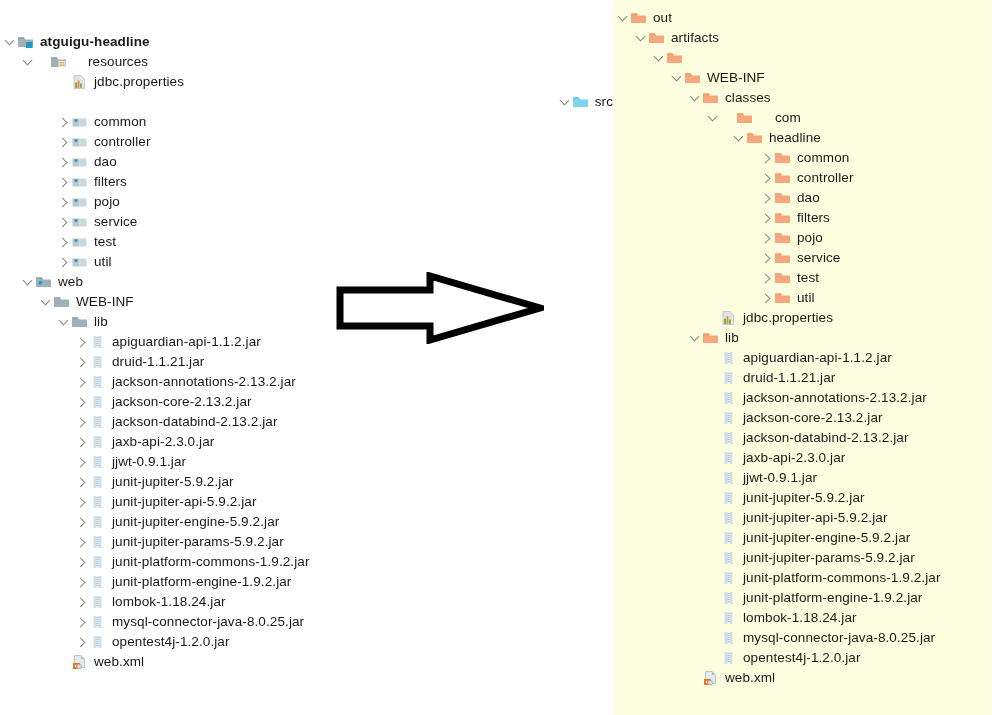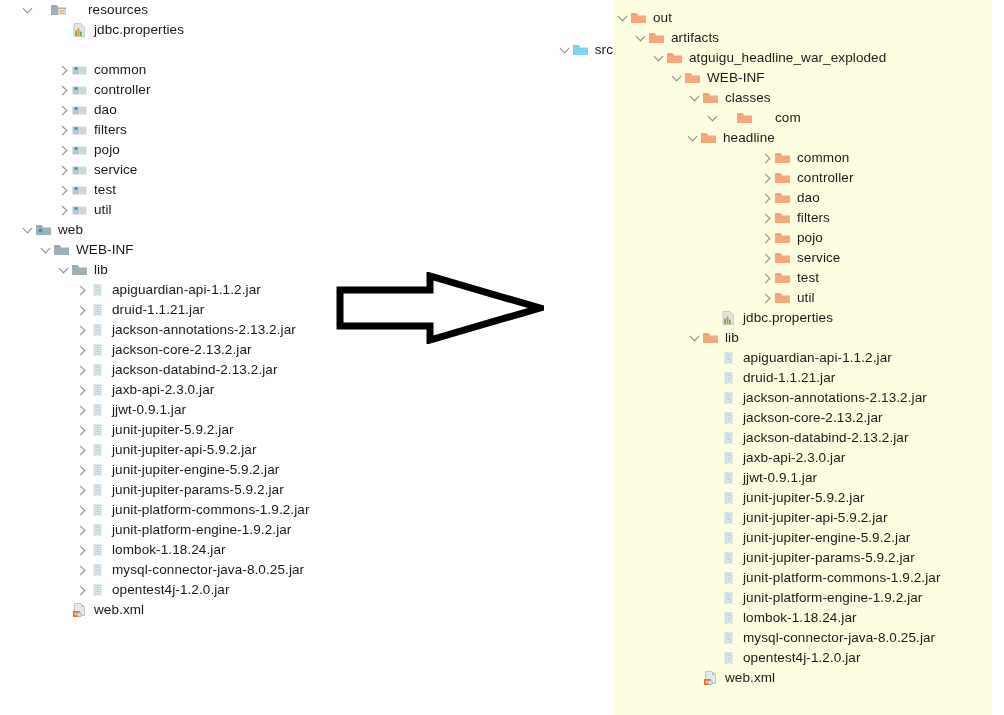--- a/index.html
+++ b/index.html
@@ -62,20 +62,31 @@
   
   #arrow { position: absolute; left: 336px; top: 272px; width: 208px; height: 72px; }
 </style>
 </head>
 <body>
 
 <div id="stage">
 
   <div class="panel" id="left-panel">
     <div class="tree" id="left-tree-body">
+        <div class="row bold" style="padding-left: 4px; margin-top: 32px;">
+          <span class="chev down"></span>
+          <span class="ico">
+            <svg width="17" height="16" viewBox="0 0 17 16">
+              <path d="M1 4.2 L1 13 L16 13 L16 5.4 L8.1 5.4 L6.7 3.6 L2 3.6 Z" fill="#9fb0b8"></path>
+              <path d="M1 3.2 L6.6 3.2 L8.0 5.0 L1 5.0 Z" fill="#92a5ae"></path>
+              <rect x="9" y="8" width="6.5" height="6" fill="#2196c9"></rect>
+            </svg>
+          </span>
+          <span class="label">atguigu-headline</span>
+        </div>
         <div class="row" style="padding-left: 22px; margin-top: 0px; gap: 15px;">
           <span class="chev down"></span>
           <span class="ico">
             <svg width="17" height="16" viewBox="0 0 17 16">
               <path d="M1 4.2 L1 13 L16 13 L16 5.4 L8.1 5.4 L6.7 3.6 L2 3.6 Z" fill="#9fb0b8"></path>
               <path d="M1 3.2 L6.6 3.2 L8.0 5.0 L1 5.0 Z" fill="#92a5ae"></path>
               <rect x="8.5" y="7" width="7" height="6" fill="#f2f2ef"></rect>
               <rect x="9.4" y="8" width="5.2" height="0.9" fill="#e8a33d"></rect>
               <rect x="9.4" y="9.6" width="5.2" height="0.9" fill="#e8a33d"></rect>
               <rect x="9.4" y="11.2" width="5.2" height="0.9" fill="#e8a33d"></rect>
@@ -503,21 +514,20 @@
           <span class="label">artifacts</span>
         </div>
         <div class="row" style="padding-left: 40px; margin-top: 0px;">
           <span class="chev down"></span>
           <span class="ico">
             <svg width="17" height="16" viewBox="0 0 17 16">
               <path d="M1 4.2 L1 13 L16 13 L16 5.4 L8.1 5.4 L6.7 3.6 L2 3.6 Z" fill="#f6a87c"></path>
               <path d="M1 3.2 L6.6 3.2 L8.0 5.0 L1 5.0 Z" fill="#f29f6f"></path>
             </svg>
           </span>
-          <span class="label">atguigu_headline_war_exploded</span>
         </div>
         <div class="row" style="padding-left: 58px; margin-top: 0px;">
           <span class="chev down"></span>
           <span class="ico">
             <svg width="17" height="16" viewBox="0 0 17 16">
               <path d="M1 4.2 L1 13 L16 13 L16 5.4 L8.1 5.4 L6.7 3.6 L2 3.6 Z" fill="#f6a87c"></path>
               <path d="M1 3.2 L6.6 3.2 L8.0 5.0 L1 5.0 Z" fill="#f29f6f"></path>
             </svg>
           </span>
           <span class="label">WEB-INF</span>
@@ -535,21 +545,21 @@
         <div class="row" style="padding-left: 94px; margin-top: 0px; gap: 16px;">
           <span class="chev down"></span>
           <span class="ico">
             <svg width="17" height="16" viewBox="0 0 17 16">
               <path d="M1 4.2 L1 13 L16 13 L16 5.4 L8.1 5.4 L6.7 3.6 L2 3.6 Z" fill="#f6a87c"></path>
               <path d="M1 3.2 L6.6 3.2 L8.0 5.0 L1 5.0 Z" fill="#f29f6f"></path>
             </svg>
           </span>
           <span class="label">com</span>
         </div>
-        <div class="row" style="padding-left: 74px; margin-top: 0px;">
+        <div class="row" style="padding-left: 120px; margin-top: 0px;">
           <span class="chev down"></span>
           <span class="ico">
             <svg width="17" height="16" viewBox="0 0 17 16">
               <path d="M1 4.2 L1 13 L16 13 L16 5.4 L8.1 5.4 L6.7 3.6 L2 3.6 Z" fill="#f6a87c"></path>
               <path d="M1 3.2 L6.6 3.2 L8.0 5.0 L1 5.0 Z" fill="#f29f6f"></path>
             </svg>
           </span>
           <span class="label">headline</span>
         </div>
         <div class="row" style="padding-left: 148px; margin-top: 0px;">

